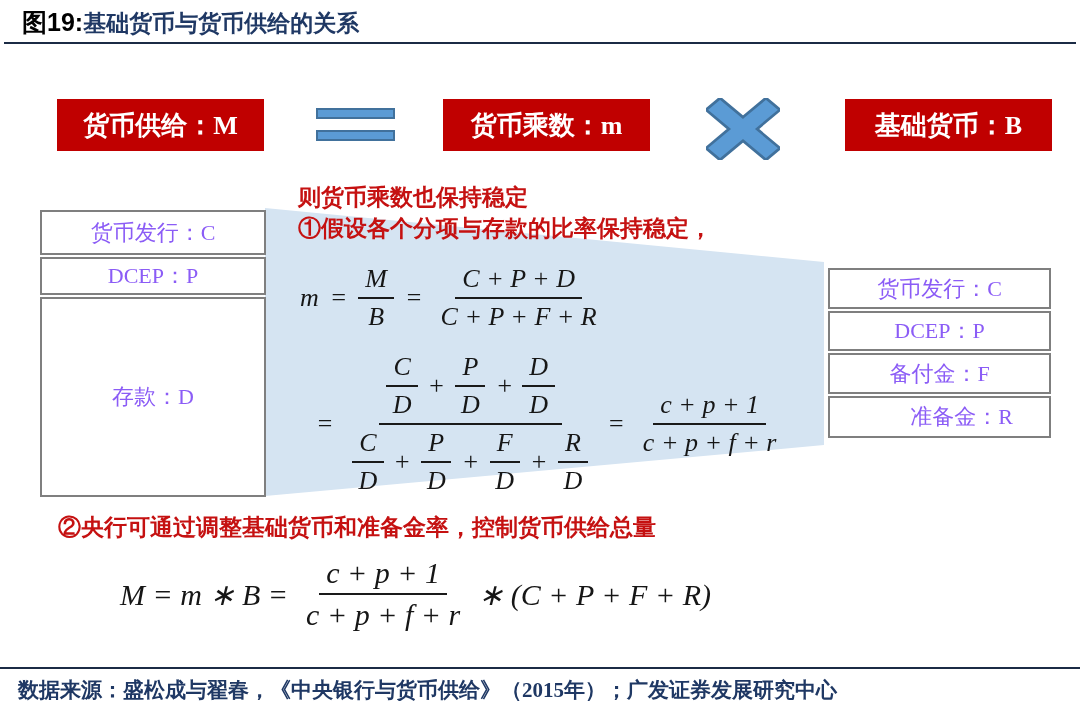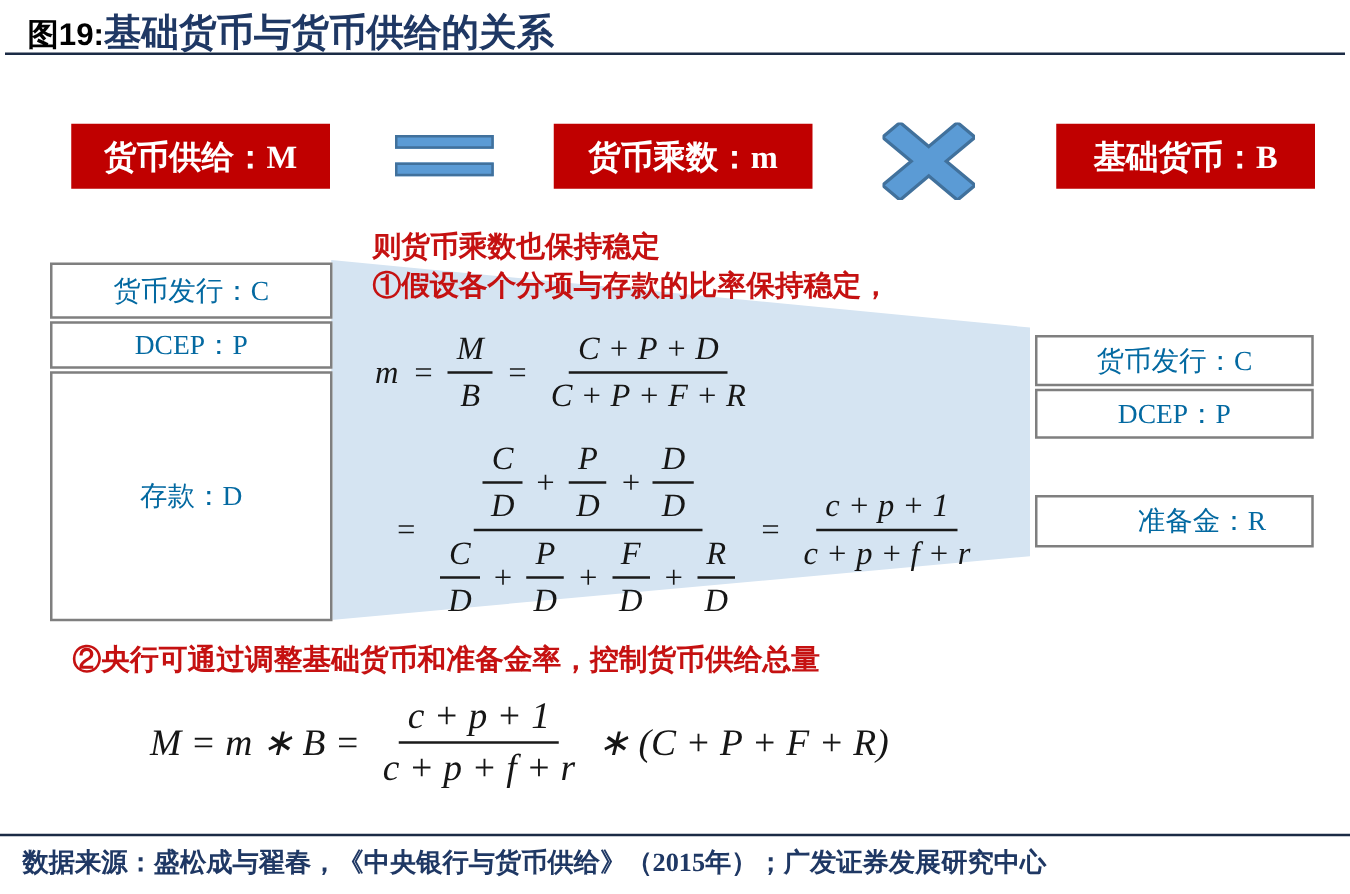--- a/index.html
+++ b/index.html
@@ -5,21 +5,21 @@
   html,body { margin:0; padding:0; background:#ffffff; }
   #canvas {
     position:relative; width:1080px; height:715px; background:#fff;
     font-family:"Liberation Serif", serif; overflow:hidden;
   }
   .abs { position:absolute; }
 
   
   .title { left:22px; top:6px; display:flex; align-items:baseline; white-space:nowrap; }
   .title-prefix { font-family:"Liberation Sans", sans-serif; font-weight:bold; font-size:25px; color:#000; }
-  .title-main  { font-weight:bold; font-size:30px; color:var(--navy,#1F3864); }
+  .title-main  { font-weight:bold; font-size:23px; color:var(--navy,#1F3864); }
   .rule { background:var(--rule,#1b2b45); }
   .rule-top { left:4px; top:42px; width:1072px; height:2px; }
   .rule-bottom { left:0px; top:667px; width:1080px; height:2px; }
 
   
   .redbox {
     top:99px; height:52px; width:207px; background:var(--red_box,#C00000);
     color:#fff; display:flex; align-items:center; justify-content:center;
     font-weight:bold; font-size:26px; white-space:nowrap;
   }
@@ -31,21 +31,21 @@
             background:var(--blue_fill,#5B9BD5); border:2px solid var(--blue_border,#41719C); }
   .eq-bar.b1 { top:0; } .eq-bar.b2 { top:22px; }
   .times-svg { left:706px; top:98px; }
 
   
   .trapezoid { left:260px; top:200px; }
 
   
   .trow {
     background:#fff; border:2px solid #7f7f7f; box-sizing:border-box;
-    color:#0369a1; display:flex; align-items:center; justify-content:center;
+    color:#8b5cf6; display:flex; align-items:center; justify-content:center;
     font-size:22px; white-space:nowrap; z-index:2;
   }
   .lt { left:40px; width:226px; }
   .lt.r1 { top:210px; height:45px; } .lt.r2 { top:257px; height:38px; } .lt.r3 { top:297px; height:200px; }
   .rt { left:828px; width:223px; }
   .rt.r1 { top:268px; height:41px; } .rt.r2 { top:311px; height:40px; }
   .rt.r3 { top:353px; height:41px; } .rt.r4 { top:396px; height:42px;padding-left:44px; }
 
   
   .rednote { color:var(--red_text,#C51111); font-weight:bold; font-size:23px; line-height:31px; z-index:3; white-space:nowrap; }
@@ -91,20 +91,21 @@
     <polygon points="50,31 81,0 100,19 69,50 100,81 81,100 50,69 19,100 0,81 31,50 0,19 19,0" fill="#5B9BD5" stroke="#41719C" stroke-width="4" stroke-linejoin="miter"></polygon>
   </svg>
   <div class="abs redbox redbox-3">基础货币：B</div>
 
   <div class="abs trow lt r1">货币发行：C</div>
   <div class="abs trow lt r2">DCEP：P</div>
   <div class="abs trow lt r3">存款：D</div>
 
   <div class="abs trow rt r1">货币发行：C</div>
   <div class="abs trow rt r2">DCEP：P</div>
+  <div class="abs trow rt r3">备付金：F</div>
   <div class="abs trow rt r4">准备金：R</div>
 
   <div class="abs rednote note1">
     <div>则货币乘数也保持稳定</div>
     <div>①假设各个分项与存款的比率保持稳定，</div>
   </div>
 
   <div class="abs math-row f1">
     <span>m</span>
     <span>=</span>

